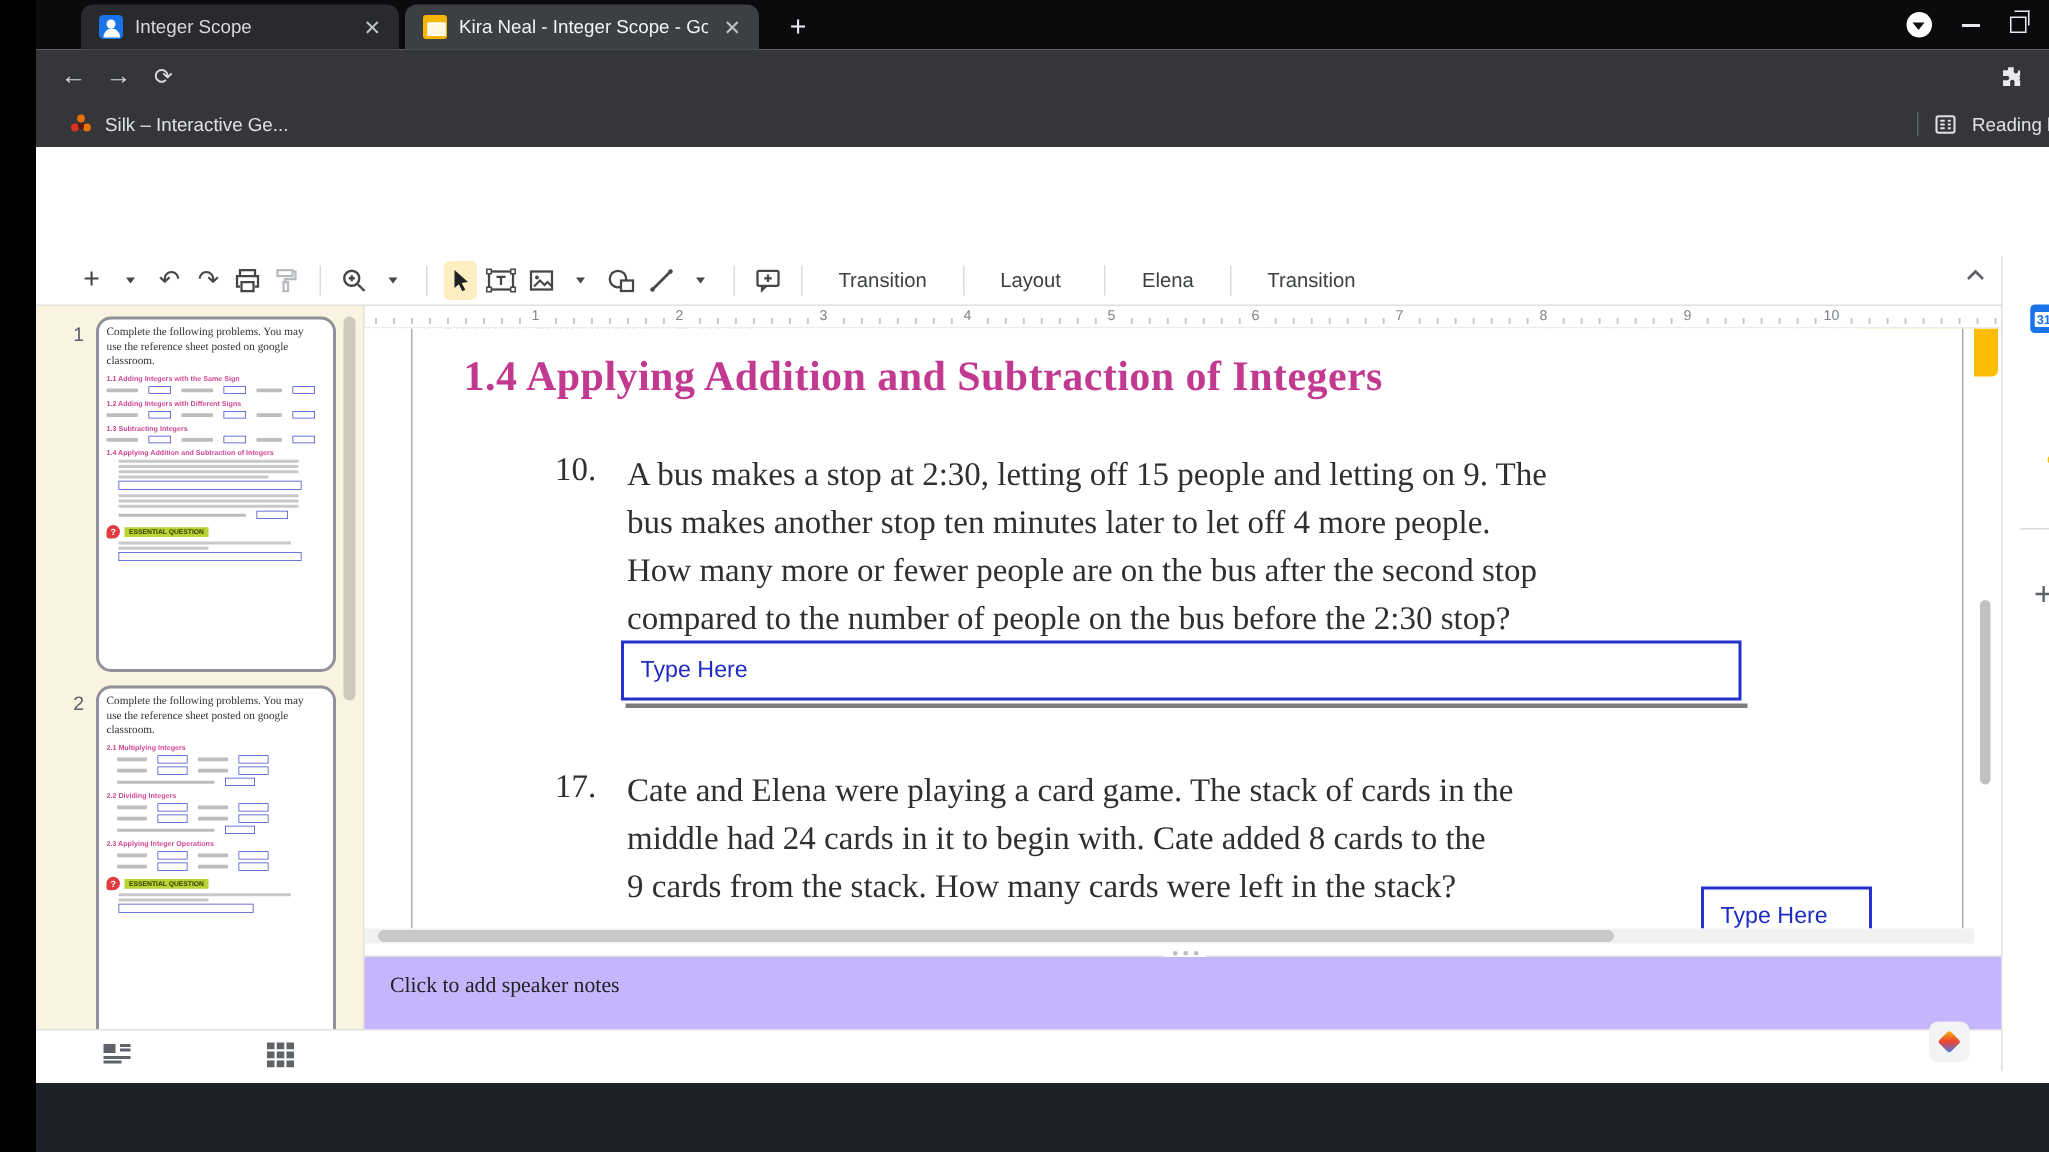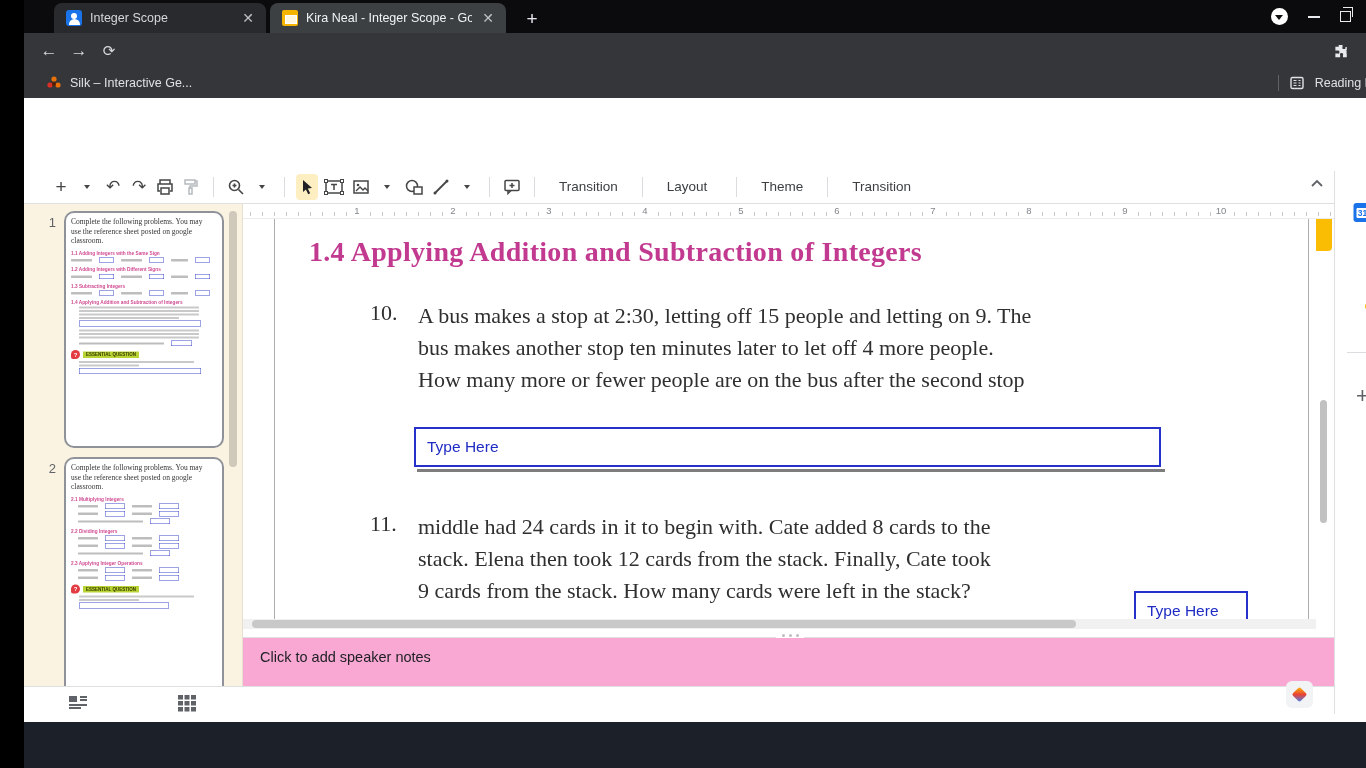--- a/index.html
+++ b/index.html
@@ -130,21 +130,21 @@
   .ansline { position:absolute; height:3px; background:#7d7d7d; }
 
   .vscroll { position:absolute; left:1296px; top:400px; width:7px; height:123px; background:#c1c1c1; border-radius:4px; }
   .hscroll-track { position:absolute; left:219px; top:619px; width:1073px; height:10px; background:#f1f1f1; }
   .hscroll-thumb { position:absolute; left:228px; top:620px; width:824px; height:8px; background:#c8c8c8; border-radius:4px; }
 
   
   .notes-div { position:absolute; left:219px; top:637px; width:1091px; height:1px; background:#e0e0e0; }
   .notes-dots { position:absolute; left:752px; top:631px; width:28px; height:8px; display:flex; gap:4px; align-items:center; justify-content:center; background:#fff; }
   .notes-dots i { width:3px; height:3px; border-radius:50%; background:#bdbdbd; }
-  .notesbar { position:absolute; left:219px; top:638px; width:1091px; height:48px; background:#f9a8d4; }
+  .notesbar { position:absolute; left:219px; top:638px; width:1091px; height:48px; background:#c4b5fd;font-family:Liberation Serif, serif; }
   .notes-text { position:absolute; left:17px; top:11px; font-size:14.5px; color:#202124; }
   .explore-btn { position:absolute; left:1262px; top:681px; width:27px; height:27px; background:#f1f3f4; border-radius:6px;
                  display:flex; align-items:center; justify-content:center; }
   .explore-btn i { width:11px; height:11px; transform:rotate(45deg); background:linear-gradient(135deg,#fbbc04 0%,#ea4335 50%,#4285f4 100%); border-radius:2px; }
   .panel-chev { position:absolute; left:1331px; top:684px; color:#5f6368; }
 
   
   .sidepanel { position:absolute; left:1310px; top:171px; width:56px; height:543px; background:#fff; border-left:1px solid #e0e0e0; }
   .spicon { position:absolute; left:50%; transform:translateX(-50%); }
   .cal-ic { width:19px; height:19px; background:#1a73e8; border-radius:3px; color:#fff; font-size:9px; font-weight:bold;
@@ -355,21 +355,21 @@
         </svg>
     </span>
     <span class="tsep"></span>
     <span class="tlabelbtn">Transition</span>
     <span class="tsep"></span>
     <span class="tlabelbtn" style="display:flex;align-items:flex-end;gap:5px">
       <span>Layout</span>
       <span class="dd"></span>
     </span>
     <span class="tsep"></span>
-    <span class="tlabelbtn">Theme</span>
+    <span class="tlabelbtn">Elena</span>
     <span class="tsep"></span>
     <span class="tlabelbtn">Transition</span>
   </div>
   <svg class="collapse-chev" width="14" height="10" viewBox="0 0 14 10">
     <path d="M2 8l5-5 5 5" fill="none" stroke="#5f6368" stroke-width="1.8"></path>
   </svg>
 
   <div class="hruler">
     <div class="ticks"></div>
     <span class="hrnum" style="left:114px">1</span>
@@ -518,29 +518,30 @@
   </div>
 
   <div class="canvas">
     <div class="page"></div>
     <div class="sheading" style="left:66px">1.4  Applying Addition and Subtraction of Integers</div>
     <div class="pnum" style="left:127px; top:81px">10.</div>
     <div class="ptext" style="left:175px; top:81px">
       <div>A bus makes a stop at 2:30, letting off 15 people and letting on 9. The</div>
       <div>bus makes another stop ten minutes later to let off 4 more people.</div>
       <div>How many more or fewer people are on the bus after the second stop</div>
+      <div>compared to the number of people on the bus before the 2:30 stop?</div>
     </div>
     <div class="ansline" style="left:174px; top:250px; width:748px"></div>
     <div class="ansbox" style="left:171px; top:208px; width:747px; height:40px">
       <span>Type Here</span>
     </div>
-    <div class="pnum" style="left:127px; top:292px">11.</div>
+    <div class="pnum" style="left:127px; top:292px">17.</div>
     <div class="ptext" style="left:175px; top:292px">
+      <div>Cate and Elena were playing a card game. The stack of cards in the</div>
       <div>middle had 24 cards in it to begin with. Cate added 8 cards to the</div>
-      <div>stack. Elena then took 12 cards from the stack. Finally, Cate took</div>
       <div>9 cards from the stack. How many cards were left in the stack?</div>
     </div>
     <div class="ansbox" style="left:891px; top:372px; width:114px; height:40px">
       <span>Type Here</span>
     </div>
   </div>
   <div class="vscroll"></div>
   <div class="hscroll-track"></div>
   <div class="hscroll-thumb"></div>
 

